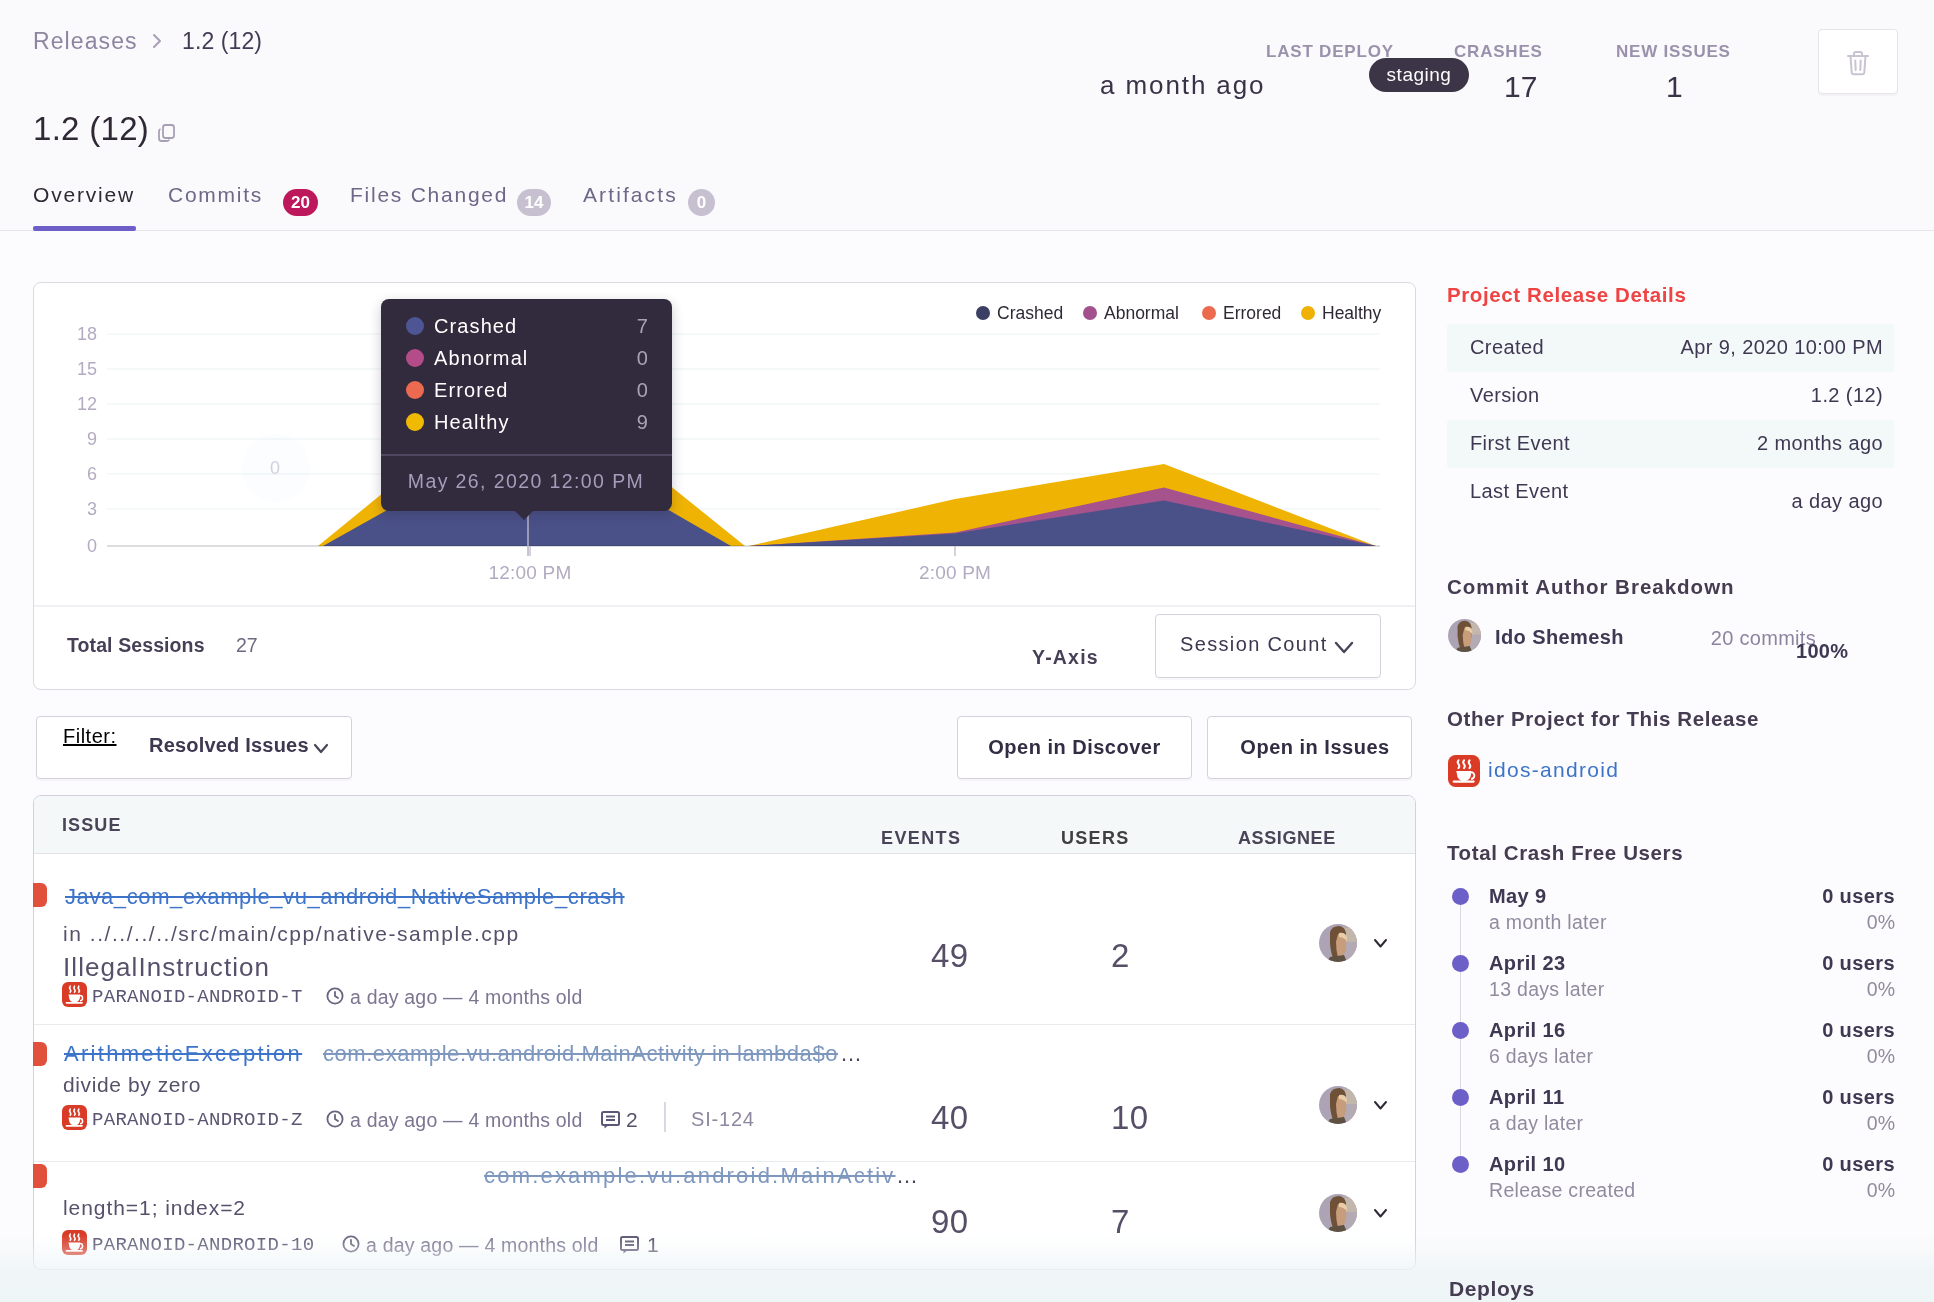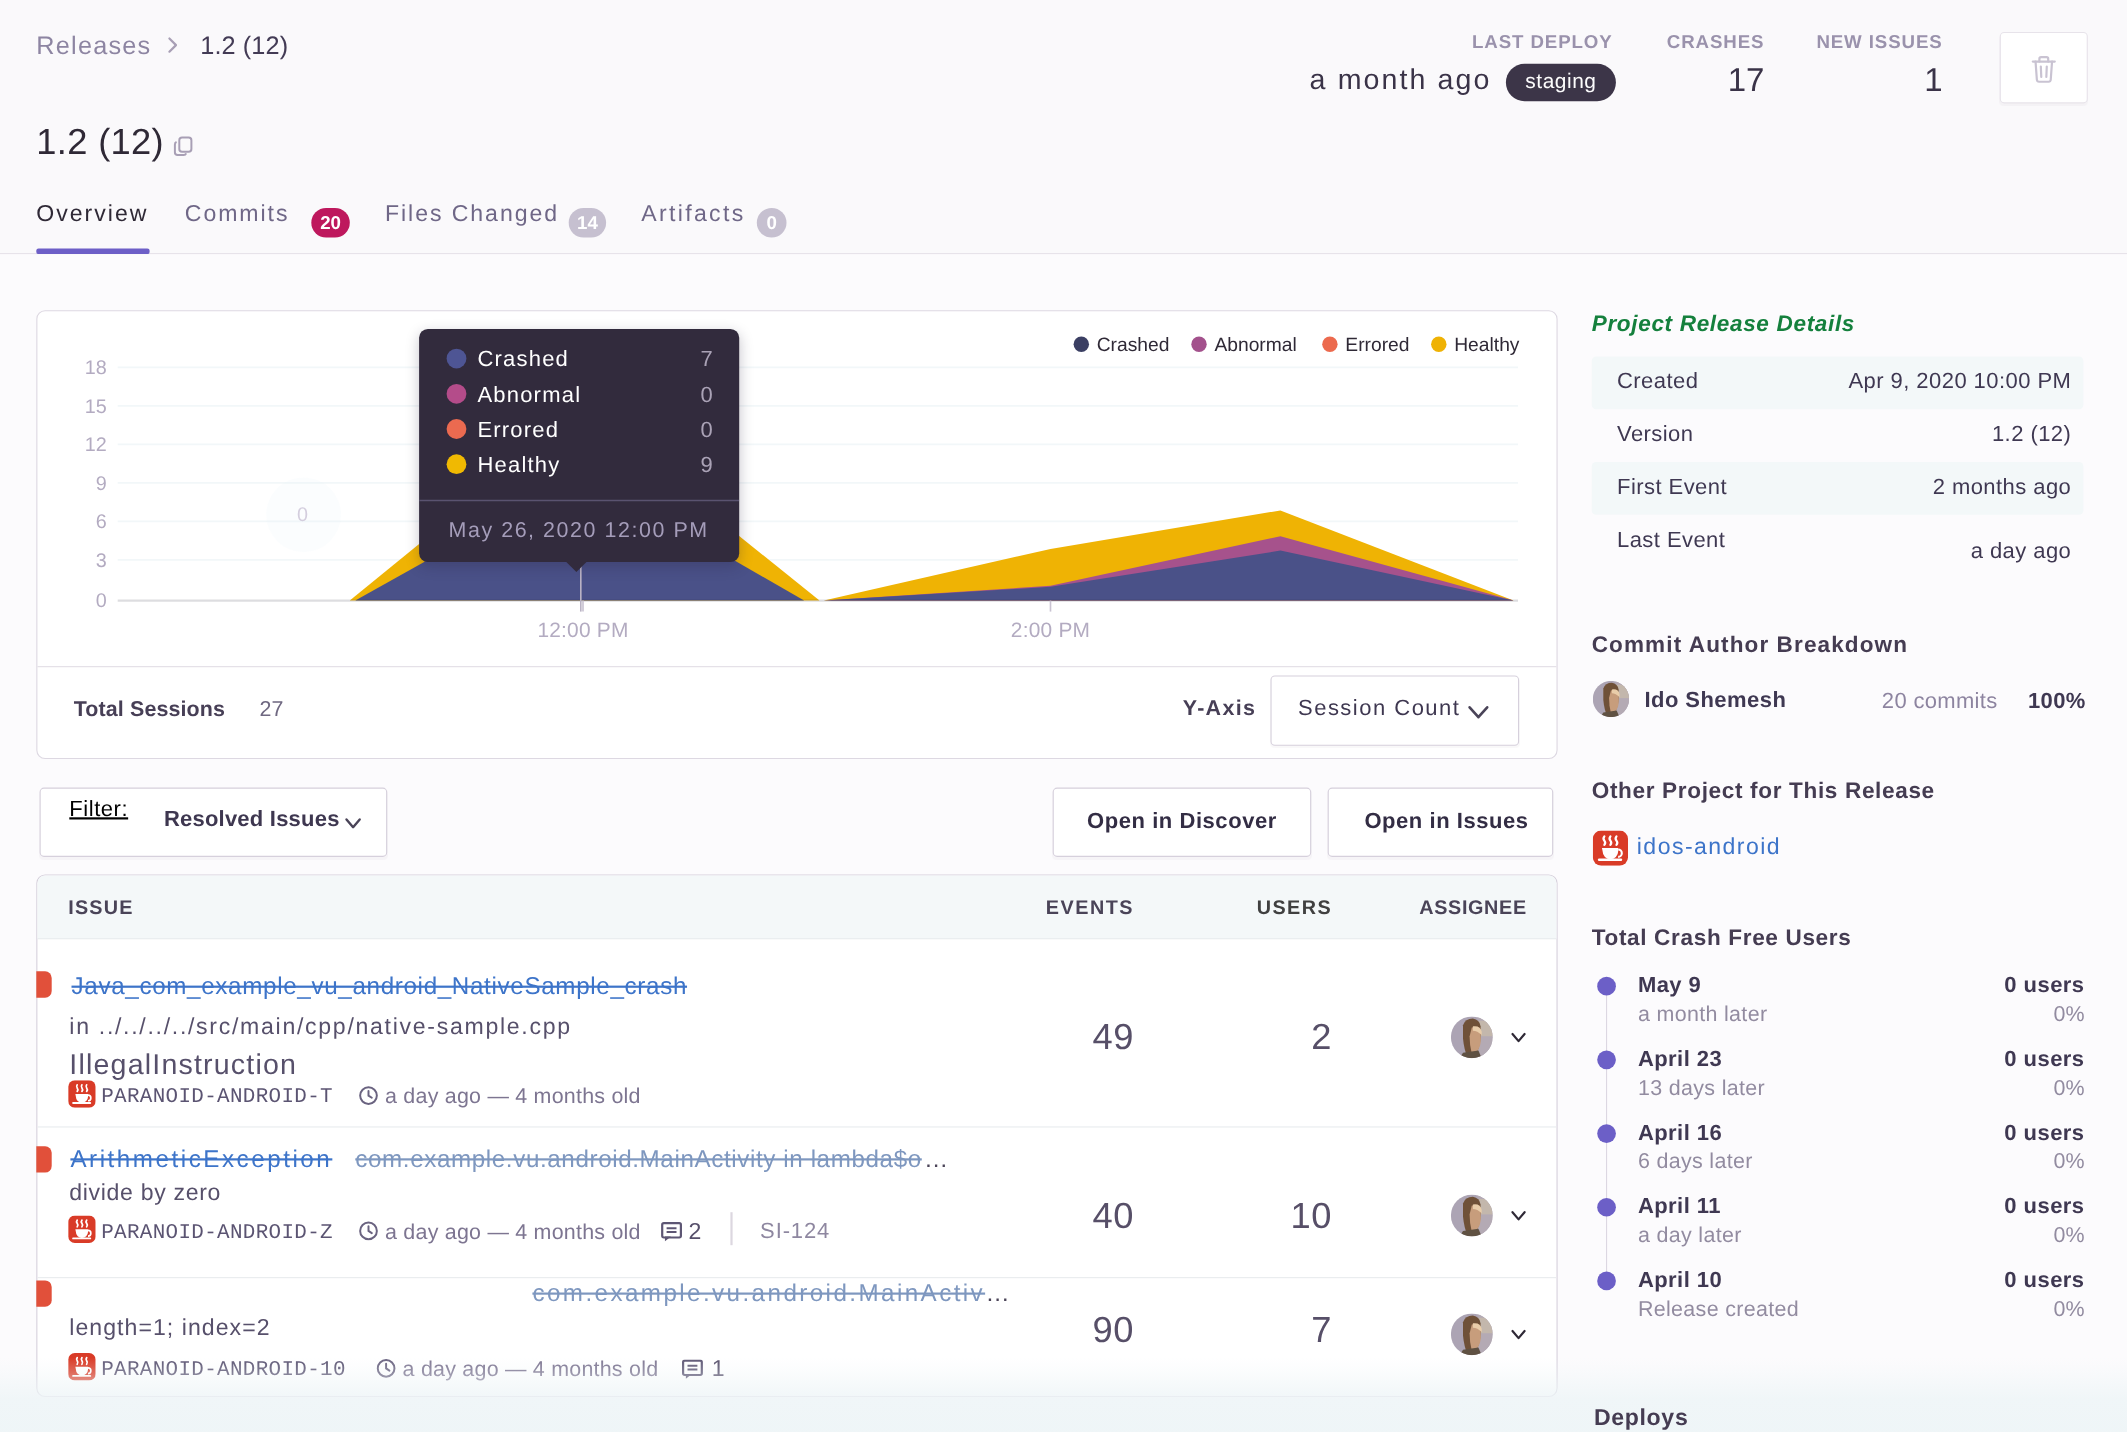--- a/index.html
+++ b/index.html
@@ -1,20 +1,20 @@
 <!DOCTYPE html>
 <html><head>
 <meta charset="utf-8">
 <style>
   * { margin:0; padding:0; box-sizing:border-box; }
   html,body { width:1934px; height:1302px; }
   body { font-family:"Liberation Sans", sans-serif; background:#fcfbfd; overflow:hidden; }
   #page { position:relative; width:1934px; height:1302px; }
   .abs { position:absolute; }
-  .r { text-align:right; }
+  .r { text-align:left;margin-top:13px; }
   .b { font-weight:bold; }
   .panel { position:absolute; background:#fff; border:1px solid #ddd8e2; border-radius:8px; }
   .btn { position:absolute; background:#fff; border:1px solid #d6d0dc; border-radius:4px; box-shadow:0 2px 1px rgba(50,40,70,0.03); }
   svg { display:block; }
   .mono { font-family:"Liberation Mono", monospace; font-size:19px; letter-spacing:0.3px; color:#5b5472; }
   .grey19 { font-size:19.5px; color:#7d7591; letter-spacing:0.2px; }
   .num24 { font-size:33px; color:#574f68; letter-spacing:0.5px; }
   .side-lbl { font-size:20px; color:#3f3852; letter-spacing:0.4px; }
   .side-val { width:400px; text-align:right; font-size:20px; color:#3f3852; letter-spacing:0.4px; }
   .tdot { width:17px; height:17px; border-radius:50%; background:#6c5fc7; }
@@ -287,21 +287,21 @@
     <div class="abs r num24" style="left:897px;top:394px;width:100px;">90</div>
     <div class="abs r num24" style="left:1077px;top:394px;width:100px;">7</div>
     <svg class="abs" style="left:1285px;top:398px;" width="38" height="38">
         <use href="#avatar"></use>
       </svg>
     <svg class="abs" style="left:1339px;top:412px;" width="15" height="11" viewBox="0 0 15 11">
         <path d="M2 2 L7.5 8.5 L13 2" fill="none" stroke="#2f2936" stroke-width="2" stroke-linecap="round" stroke-linejoin="round"></path>
       </svg>
   </div>
 
-  <div class="abs b" style="left:1447px;top:283px;font-size:20.5px;letter-spacing:0.6px;color:#15803d;font-style:italic;">Project Release Details</div>
+  <div class="abs b" style="left:1447px;top:283px;font-size:20.5px;letter-spacing:0.6px;color:#ef4444;">Project Release Details</div>
   <div class="abs" style="left:1447px;top:324px;width:447px;height:48px;background:#f3f8f9;border-radius:4px;"></div>
   <div class="abs" style="left:1447px;top:420px;width:447px;height:48px;background:#f3f8f9;border-radius:4px;"></div>
   <div class="abs side-lbl" style="left:1470px;top:336px;">Created</div>
   <div class="abs side-val" style="left:1483px;top:336px;">Apr 9, 2020 10:00 PM</div>
   <div class="abs side-lbl" style="left:1470px;top:384px;">Version</div>
   <div class="abs side-val" style="left:1483px;top:384px;">1.2 (12)</div>
   <div class="abs side-lbl" style="left:1470px;top:432px;">First Event</div>
   <div class="abs side-val" style="left:1483px;top:432px;">2 months ago</div>
   <div class="abs side-lbl" style="left:1470px;top:480px;">Last Event</div>
   <div class="abs side-val" style="left:1483px;top:480px;margin-top:10px;">a day ago</div>

